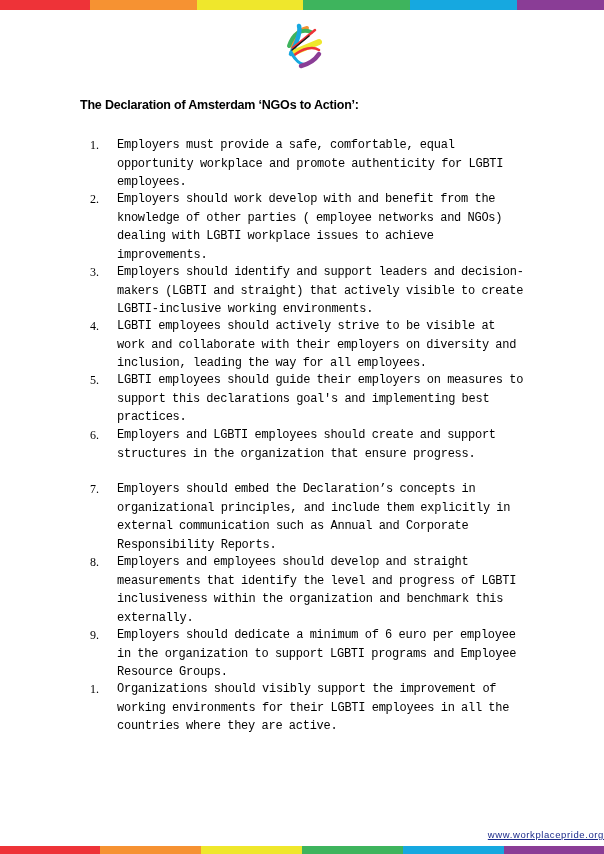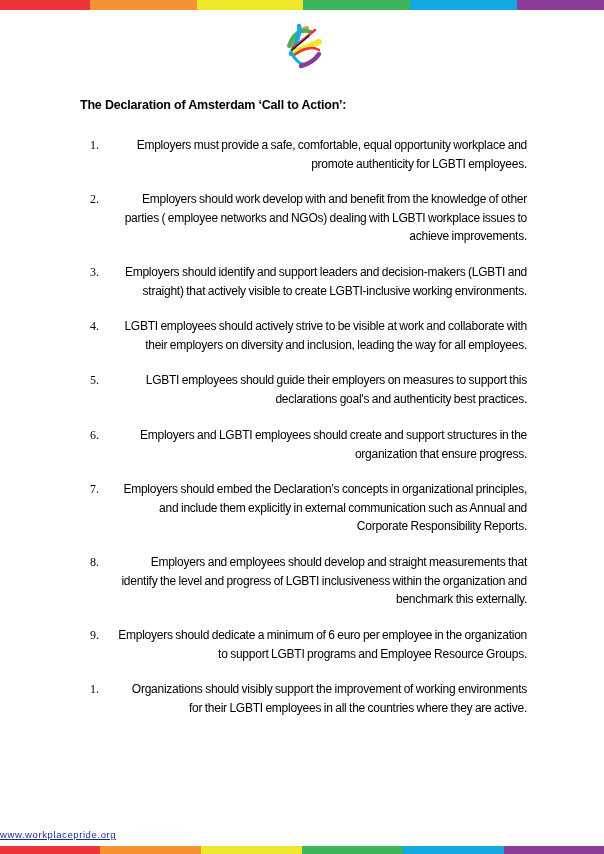--- a/index.html
+++ b/index.html
@@ -15,25 +15,25 @@
     font-size: 12.5px; color: #000; letter-spacing: -0.2px;
   }
   #list { position: absolute; left: 0; top: 130px; width: 604px; margin: 0; padding: 0; list-style: none; }
   .item { position: absolute; left: 0; width: 604px; }
   .num {
     position: absolute; left: 90px; font-family: "Liberation Serif", serif;
     font-size: 12px; color: #000; line-height: 18px;
   }
   .txt {
     position: absolute; left: 117px; width: 410px;
-    font-family: Liberation Sans, sans-serif; font-size: 12px; color: #000;
-    line-height: 18.7px; letter-spacing: -0.25px; word-spacing: -0.5px; text-align: right;
+    font-family: Liberation Mono, monospace; font-size: 12px; color: #000;
+    line-height: 18.7px; letter-spacing: -0.25px; word-spacing: -0.5px;
   }
   #footer-link {
-    position: absolute; left: 0; width: 604px; top: 829px; text-align: left;
+    position: absolute; left: 0; width: 604px; top: 829px; text-align: right;
     font-family: "Liberation Sans", sans-serif; font-size: 9.5px;
     color: #1b2a8a; text-decoration: underline; letter-spacing: 0.6px;
   }
 </style>
 </head>
 <body>
 
 <div id="top-stripe" class="stripe">
   <span style="width:90px;background:#ee3338"></span>
   <span style="width:107px;background:#f69232"></span>
@@ -48,42 +48,42 @@
   <path d="M10 24 C 14 12, 22 6, 32 10" stroke="#3eb45d" stroke-width="4" fill="none" stroke-linecap="round"></path>
   <path d="M20 4 C 22 10, 18 20, 12 32" stroke="#16a8e0" stroke-width="4.5" fill="none" stroke-linecap="round"></path>
   <path d="M16 30 L 40 20" stroke="#efe72c" stroke-width="6" fill="none" stroke-linecap="round"></path>
   <path d="M14 26 L 36 8" stroke="#ee3338" stroke-width="2.5" fill="none" stroke-linecap="round"></path>
   <path d="M14 34 C 24 26, 34 24, 40 28" stroke="#ee3338" stroke-width="2.5" fill="none" stroke-linecap="round"></path>
   <path d="M12 30 C 16 38, 22 44, 28 42" stroke="#16a8e0" stroke-width="3" fill="none" stroke-linecap="round"></path>
   <path d="M22 44 C 30 42, 36 38, 40 32" stroke="#8a3d96" stroke-width="4.5" fill="none" stroke-linecap="round"></path>
   <path d="M13 28 L 30 14" stroke="#1a1a1a" stroke-width="1.5" fill="none" stroke-linecap="round"></path>
 </svg>
 
-<div id="title">The Declaration of Amsterdam ‘Call to Action’:</div>
+<div id="title">The Declaration of Amsterdam ‘NGOs to Action’:</div>
 
 <ol id="list">
   <li class="item" style="top:6px">
     <span class="num">1.</span>
     <span class="txt">Employers must provide a safe, comfortable, equal opportunity workplace and promote authenticity for LGBTI employees.</span>
   </li>
   <li class="item" style="top:60px">
     <span class="num">2.</span>
     <span class="txt">Employers should work develop with and benefit from the knowledge of other parties ( employee networks and NGOs) dealing with LGBTI workplace issues to achieve improvements.</span>
   </li>
   <li class="item" style="top:133px">
     <span class="num">3.</span>
     <span class="txt">Employers should identify and support leaders and decision-makers (LGBTI and straight) that actively visible to create LGBTI-inclusive working environments.</span>
   </li>
   <li class="item" style="top:187px">
     <span class="num">4.</span>
     <span class="txt">LGBTI employees should actively strive to be visible at work and collaborate with their employers on diversity and inclusion, leading the way for  all employees.</span>
   </li>
   <li class="item" style="top:241px">
     <span class="num">5.</span>
-    <span class="txt">LGBTI employees should guide their employers on measures to support this declarations goal's and authenticity best practices.</span>
+    <span class="txt">LGBTI employees should guide their employers on measures to support this declarations goal's and implementing best practices.</span>
   </li>
   <li class="item" style="top:296px">
     <span class="num">6.</span>
     <span class="txt">Employers and LGBTI employees should create and support structures in the organization that ensure progress.</span>
   </li>
   <li class="item" style="top:350px">
     <span class="num">7.</span>
     <span class="txt">Employers should embed the Declaration’s concepts in organizational principles, and include them explicitly in external communication such as Annual and Corporate Responsibility Reports.</span>
   </li>
   <li class="item" style="top:423px">

